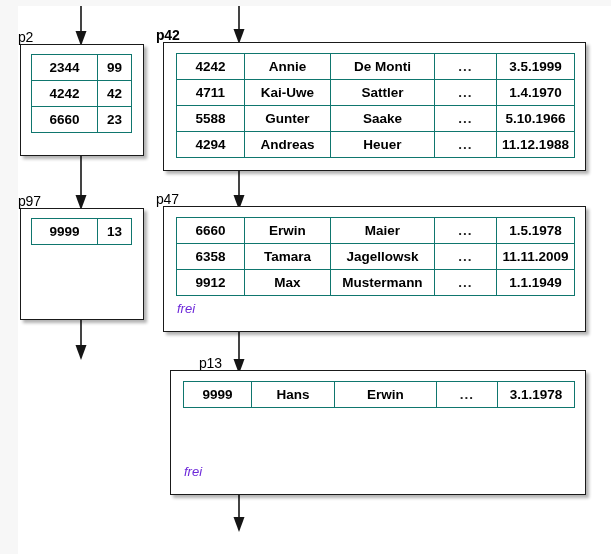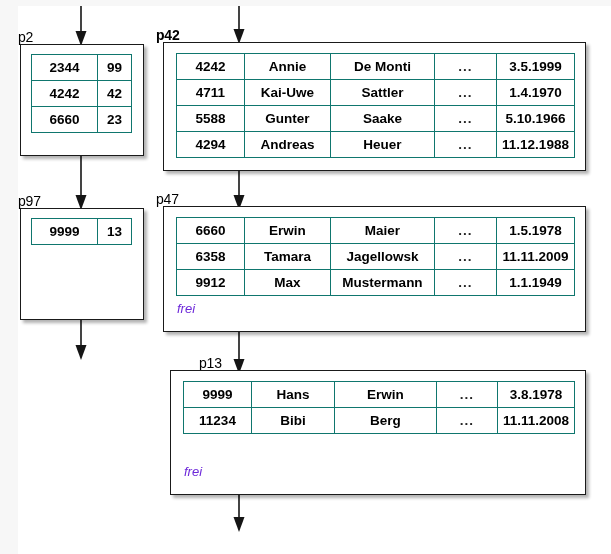--- a/index.html
+++ b/index.html
@@ -260,28 +260,21 @@
             <col style="width:102px">
           <col style="width:61px">
             <col style="width:77px">
         </colgroup>
         <tbody>
           <tr>
             <td>9999</td>
             <td>Hans</td>
             <td>Erwin</td>
             <td class="dots">...</td>
-            <td>3.8.1978</td>
-          </tr>
-          <tr>
-            <td>11234</td>
-            <td>Bibi</td>
-            <td>Berg</td>
-            <td class="dots">...</td>
-            <td>11.11.2008</td>
+            <td>3.1.1978</td>
           </tr>
         </tbody>
       </table>
       <div class="frei" style="left:13px; top:93px;">frei</div>
     </div>
 
   </div>
 </div>
 
 </body></html>

